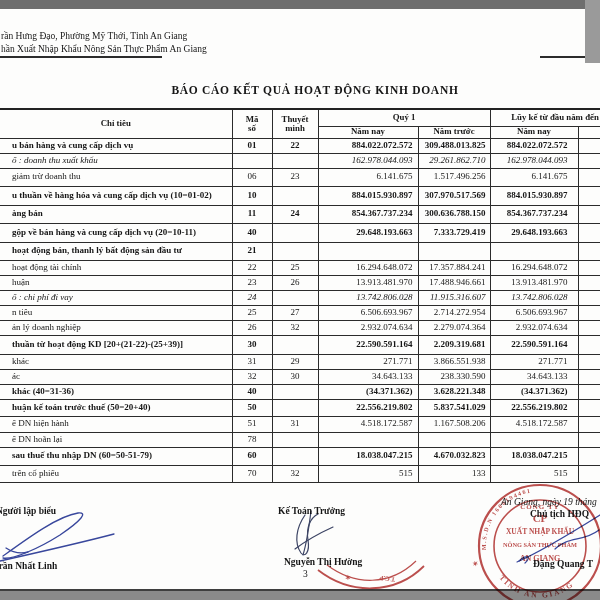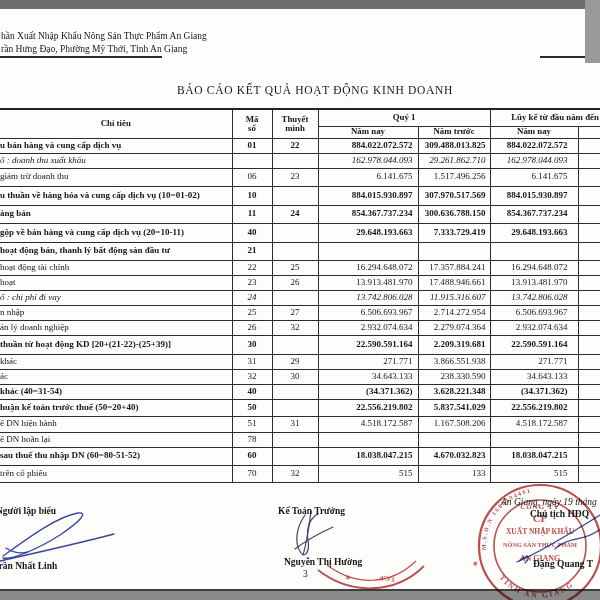--- a/index.html
+++ b/index.html
@@ -5,31 +5,31 @@
   html,body{margin:0;padding:0}
   body{width:600px;height:600px;overflow:hidden;position:relative;background:#fdfdfc;
        font-family:"Liberation Serif",serif;color:#161616;}
   .abs{position:absolute}
   #topbar{left:0;top:0;width:600px;height:9px;background:#6e6e6e}
   #rightstrip{left:585px;top:0;width:15px;height:63px;background:#9a9a9a}
   #botbar{left:0;top:589px;width:600px;height:11px;background:#8a8a8a;border-top:2px solid #3e3e3e}
   #company{left:1px;top:30px;font-size:9.5px;line-height:13px;white-space:nowrap}
   #rule-left{left:0;top:56px;width:162px;height:2px;background:#2c2c2c}
   #rule-right{left:540px;top:56px;width:45px;height:2px;background:#2c2c2c}
-  #title{left:315px;top:84px;transform:translateX(-50%);font-weight:normal;font-size:11.5px;
+  #title{left:315px;top:84px;transform:translateX(-50%);font-weight:bold;font-size:11.5px;
          letter-spacing:.7px;white-space:nowrap}
   #tablewrap{left:0;top:108px;width:600px;height:377px;overflow:hidden}
   table{border-collapse:collapse;table-layout:fixed;width:620px;font-size:9px}
   th,td{border:1px solid #2b2b2b;padding:0;vertical-align:middle;line-height:1.05;
         overflow:hidden;white-space:nowrap}
   th:first-child,td:first-child{border-left:none}
   thead th{font-weight:bold;text-align:center;font-size:8.8px}
   thead tr.h1 th{border-top:2px solid #222}
   tr.h1{height:17px} tr.h2{height:12px}
-  td.label{text-align:left;padding-left:0}
+  td.label{text-align:left;padding-left:12px}
   td.code,td.note{text-align:center}
   td.q1_this{text-align:right;padding-right:5px}
   td.q1_prior{text-align:right;padding-right:4px}
   td.cum_this{text-align:right;padding-right:10px}
   tr.bold{font-weight:bold}
   tr.italic{font-style:italic}
   .ftxt{position:absolute;font-size:9.5px;white-space:nowrap}
   .fbold{font-weight:bold}
   .fital{font-style:italic}
   svg.layer{position:absolute;left:0;top:0;width:600px;height:600px;
@@ -37,22 +37,22 @@
   .sealtxt{font-family:"Liberation Serif",serif;font-weight:bold}
 </style>
 </head>
 <body>
 
 <div class="abs" id="topbar"></div>
 <div class="abs" id="rightstrip"></div>
 <div class="abs" id="botbar"></div>
 
 <div class="abs" id="company">
+  <div>rần Hưng Đạo, Phường Mỹ Thới, Tỉnh An Giang</div>
   <div>hần Xuất Nhập Khẩu Nông Sản Thực Phẩm An Giang</div>
-  <div>rần Hưng Đạo, Phường Mỹ Thới, Tỉnh An Giang</div>
 </div>
 <div class="abs" id="rule-left"></div>
 <div class="abs" id="rule-right"></div>
 
 <div class="abs" id="title">BÁO CÁO KẾT QUẢ HOẠT ĐỘNG KINH DOANH</div>
 
 <div class="abs" id="tablewrap">
 <table>
   <colgroup>
     <col style="width:232px">
@@ -151,39 +151,39 @@
         <tr class="regular" style="height: 15px;">
           <td class="label">hoạt động tài chính</td>
           <td class="code">22</td>
           <td class="note">25</td>
           <td class="q1_this">16.294.648.072</td>
           <td class="q1_prior">17.357.884.241</td>
           <td class="cum_this">16.294.648.072</td>
           <td class="sliver"></td>
         </tr>
         <tr class="regular" style="height: 15px;">
-          <td class="label">hoạt</td>
+          <td class="label">huận</td>
           <td class="code">23</td>
           <td class="note">26</td>
           <td class="q1_this">13.913.481.970</td>
           <td class="q1_prior">17.488.946.661</td>
           <td class="cum_this">13.913.481.970</td>
           <td class="sliver"></td>
         </tr>
         <tr class="italic" style="height: 15px;">
           <td class="label">ố : chi phí đi vay</td>
           <td class="code">24</td>
           <td class="note"></td>
           <td class="q1_this">13.742.806.028</td>
           <td class="q1_prior">11.915.316.607</td>
           <td class="cum_this">13.742.806.028</td>
           <td class="sliver"></td>
         </tr>
         <tr class="regular" style="height: 15px;">
-          <td class="label">n nhập</td>
+          <td class="label">n tiêu</td>
           <td class="code">25</td>
           <td class="note">27</td>
           <td class="q1_this">6.506.693.967</td>
           <td class="q1_prior">2.714.272.954</td>
           <td class="cum_this">6.506.693.967</td>
           <td class="sliver"></td>
         </tr>
         <tr class="regular" style="height: 15px;">
           <td class="label">ản lý doanh nghiệp</td>
           <td class="code">26</td>
@@ -214,21 +214,21 @@
         <tr class="regular" style="height: 15px;">
           <td class="label">ác</td>
           <td class="code">32</td>
           <td class="note">30</td>
           <td class="q1_this">34.643.133</td>
           <td class="q1_prior">238.330.590</td>
           <td class="cum_this">34.643.133</td>
           <td class="sliver"></td>
         </tr>
         <tr class="bold" style="height: 15px;">
-          <td class="label">khác (40=31-54)</td>
+          <td class="label">khác (40=31-36)</td>
           <td class="code">40</td>
           <td class="note"></td>
           <td class="q1_this">(34.371.362)</td>
           <td class="q1_prior">3.628.221.348</td>
           <td class="cum_this">(34.371.362)</td>
           <td class="sliver"></td>
         </tr>
         <tr class="bold" style="height: 17px;">
           <td class="label">huận kế toán trước thuế (50=20+40)</td>
           <td class="code">50</td>
@@ -250,21 +250,21 @@
         <tr class="regular" style="height: 15px;">
           <td class="label">ế DN hoãn lại</td>
           <td class="code">78</td>
           <td class="note"></td>
           <td class="q1_this"></td>
           <td class="q1_prior"></td>
           <td class="cum_this"></td>
           <td class="sliver"></td>
         </tr>
         <tr class="bold" style="height: 18px;">
-          <td class="label">sau thuế thu nhập DN (60=80-51-52)</td>
+          <td class="label">sau thuế thu nhập DN (60=50-51-79)</td>
           <td class="code">60</td>
           <td class="note"></td>
           <td class="q1_this">18.038.047.215</td>
           <td class="q1_prior">4.670.032.823</td>
           <td class="cum_this">18.038.047.215</td>
           <td class="sliver"></td>
         </tr>
         <tr class="regular" style="height: 17px;">
           <td class="label">trên cổ phiếu</td>
           <td class="code">70</td>

